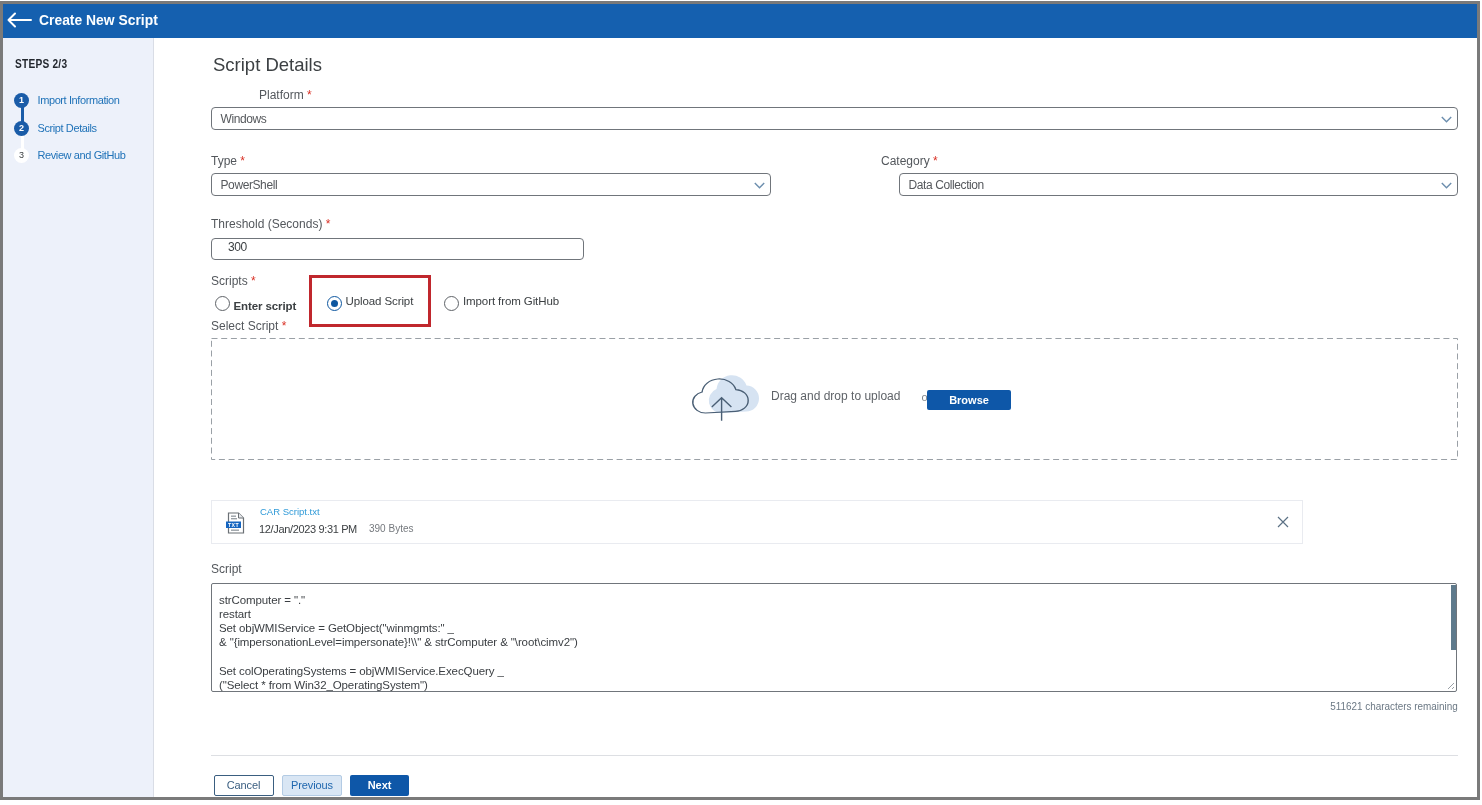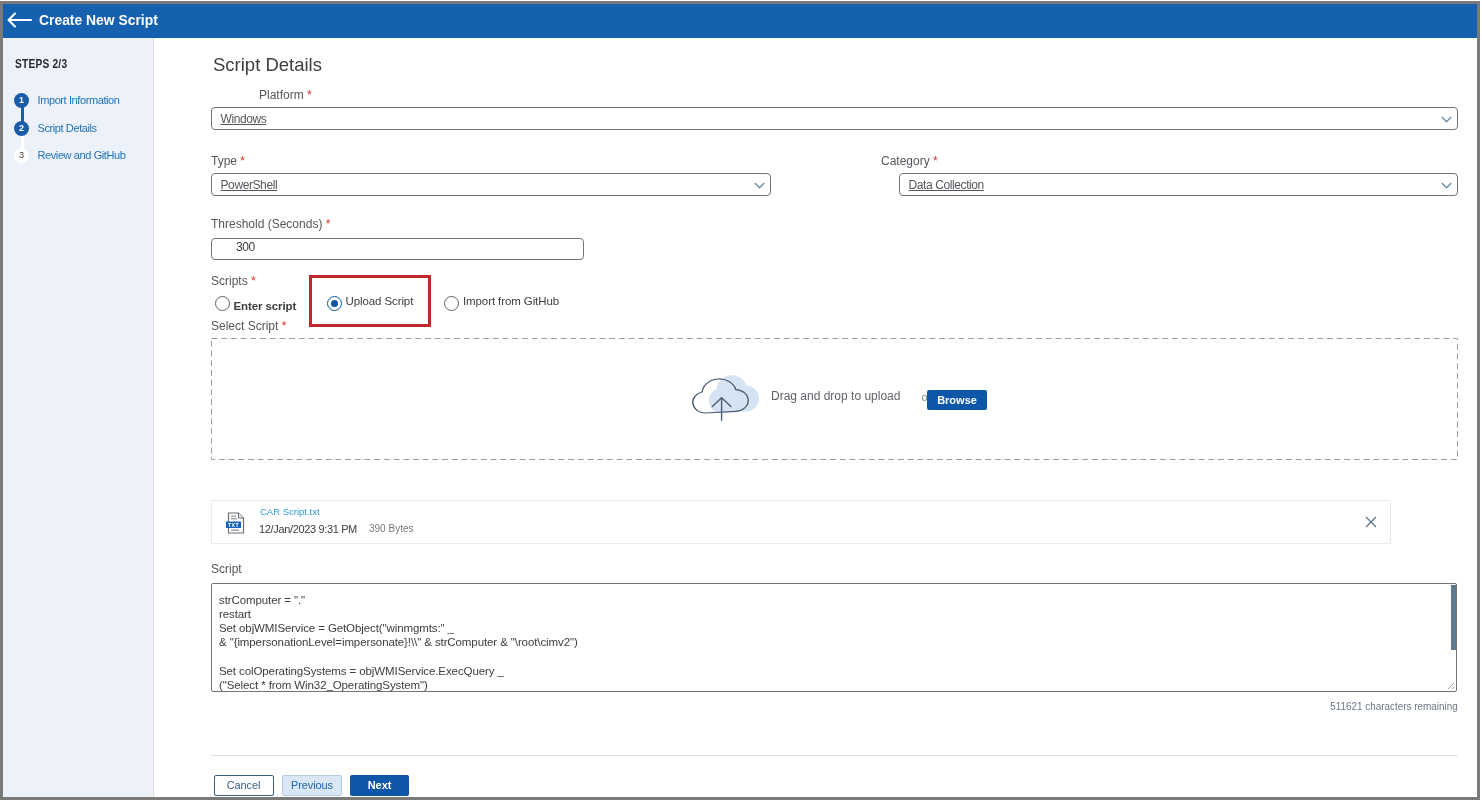--- a/index.html
+++ b/index.html
@@ -14,31 +14,31 @@
   .conn.blue { background:#1A5CA8; }
   .conn.white { background:#ffffff; }
   .stepc { position:absolute; width:15px; height:15px; border-radius:50%; left:11px; text-align:center; font-size:9px; line-height:15px; }
   .stepc.done { background:#1A5CA8; color:#fff; font-weight:bold; }
   .stepc.todo { background:#ffffff; color:#3c4043; }
   .steplbl { position:absolute; left:34.5px; font-size:11px; color:#1F72B8; letter-spacing:-0.4px; }
   .main { position:absolute; left:167px; top:34px; width:1307px; height:759px; background:#fff; }
   .h1 { position:absolute; left:43px; top:15.5px; font-size:18.5px; color:#3c4043; }
   .lbl { position:absolute; font-size:12px; color:#53575C; }
   .req { color:#D93025; }
-  .sel { position:absolute; height:23px; border:1px solid #70757B; border-radius:4px; background:#fff; font-size:12px; letter-spacing:-0.4px; color:#55585C; line-height:normal; padding-top:3.5px; padding-left:8.5px;text-decoration:underline; }
+  .sel { position:absolute; height:23px; border:1px solid #70757B; border-radius:4px; background:#fff; font-size:12px; letter-spacing:-0.4px; color:#55585C; line-height:normal; padding-top:3.5px; padding-left:8.5px; }
   .chev { position:absolute; top:8px; right:5px; }
-  .inp { position:absolute; height:22px; border:1px solid #70757B; border-radius:4px; background:#fff; font-size:12px; letter-spacing:-0.4px; color:#3c4043; line-height:normal; padding-top:1px; padding-left:24px; }
+  .inp { position:absolute; height:22px; border:1px solid #70757B; border-radius:4px; background:#fff; font-size:12px; letter-spacing:-0.4px; color:#3c4043; line-height:normal; padding-top:1px; padding-left:16px; }
   .radio { position:absolute; width:15px; height:15px; border:1px solid #5f6368; border-radius:50%; background:#fff; }
   .radio.on { border:1px solid #0E57A0; }
   .radio.on::after { content:""; position:absolute; left:3px; top:3px; width:7px; height:7px; border-radius:50%; background:#0E57A0; }
   .rlbl { position:absolute; font-size:11.5px; color:#3c4043; letter-spacing:-0.1px; }
   .redbox { position:absolute; border:3px solid #C0272D; }
   .dropzone { position:absolute; left:41px; top:300px; width:1247px; height:122px; background:#fff; }
   .browse { position:absolute; background:#0E57A8; color:#fff; font-size:11px; font-weight:bold; text-align:center; line-height:20px; border-radius:2px; }
-  .filecard { position:absolute; left:41px; top:462px; width:1180px; height:44px; border:1px solid #E9EBF0; border-radius:0; background:#fff; }
+  .filecard { position:absolute; left:41px; top:462px; width:1092px; height:44px; border:1px solid #E9EBF0; border-radius:0; background:#fff; }
   .ta { position:absolute; left:41px; top:545px; width:1246px; height:109px; border:1px solid #70757B; border-radius:2px; background:#fff; overflow:hidden; }
   .ta pre { font-family:"Liberation Sans", sans-serif; font-size:11.5px; color:#3A3E42; line-height:14.2px; margin:8.5px 0 0 7px; white-space:pre; letter-spacing:-0.1px; }
   .ta .thumb { position:absolute; right:0px; top:1px; width:5px; height:65px; background:#5E7A8C; }
   .btn { position:absolute; height:21px; font-size:11px; text-align:center; border-radius:2px; letter-spacing:-0.1px; }
 </style>
 </head>
 <body>
 <div class="frame">
   <div class="hdr">
     <svg class="backarrow" viewBox="0 0 26 24">
@@ -99,21 +99,21 @@
         </svg>
       <svg style="position:absolute; left:479px; top:35px;" width="72" height="52" viewBox="0 0 72 52">
         <path d="M26 44.5 a12.5 12.5 0 0 1 -6 -24 a15.5 15.5 0 0 1 30 -3.5 a13 13 0 0 1 12.5 13 a13 13 0 0 1 -13 13 z" fill="#D6E3F2" transform="translate(6.5,-4.5)"></path>
         <g transform="scale(1.1,0.93)">
           <path d="M14 43 a11.5 11.5 0 0 1 -3 -22.6 a15.7 15.7 0 0 1 30.7 -2.6 a11.7 11.7 0 0 1 11.2 11.7 a11.7 11.7 0 0 1 -11.7 11.7 z" fill="none" stroke="#4A5F75" stroke-width="1.3"></path>
         </g>
         <path d="M31.6 47.7 V25.5 M21.8 33.9 L31.6 24.8 L41.4 33.9" fill="none" stroke="#4A5F75" stroke-width="1.4"></path>
       </svg>
       <div style="position:absolute; left:560px; top:51px; font-size:12.5px; color:#5F6368; transform:scaleX(0.96); transform-origin:0 0; white-space:nowrap;">Drag and drop to upload</div>
       <div style="position:absolute; left:698.5px; top:52.5px; font-size:11px; color:#80868B;margin-left:12px;">or</div>
-      <div class="browse" style="left:716px; top:52px; width:60px; height:20px;">Browse</div>
+      <div class="browse" style="left:716px; top:52px; width:84px; height:20px;">Browse</div>
     </div>
 
     <div class="lbl" style="left:41px; top:434px; color:#3c4043;margin-top:40px;">1 file</div>
     <div class="filecard">
       <svg style="position:absolute; left:13px; top:11px;" width="22" height="22" viewBox="0 0 22 22">
         <path d="M3.5 1 h10 l5 5 v15 h-15 z" fill="#fff" stroke="#6b7075" stroke-width="1.2"></path>
         <path d="M13.5 1 v5 h5" fill="#e8eaed" stroke="#6b7075" stroke-width="1"></path>
         <rect x="6" y="3.5" width="5" height="1.4" fill="#9aa0a6"></rect>
         <rect x="6" y="6" width="6" height="1.4" fill="#9aa0a6"></rect>
         <rect x="1" y="9.5" width="15" height="6.5" fill="#1565C0"></rect>

